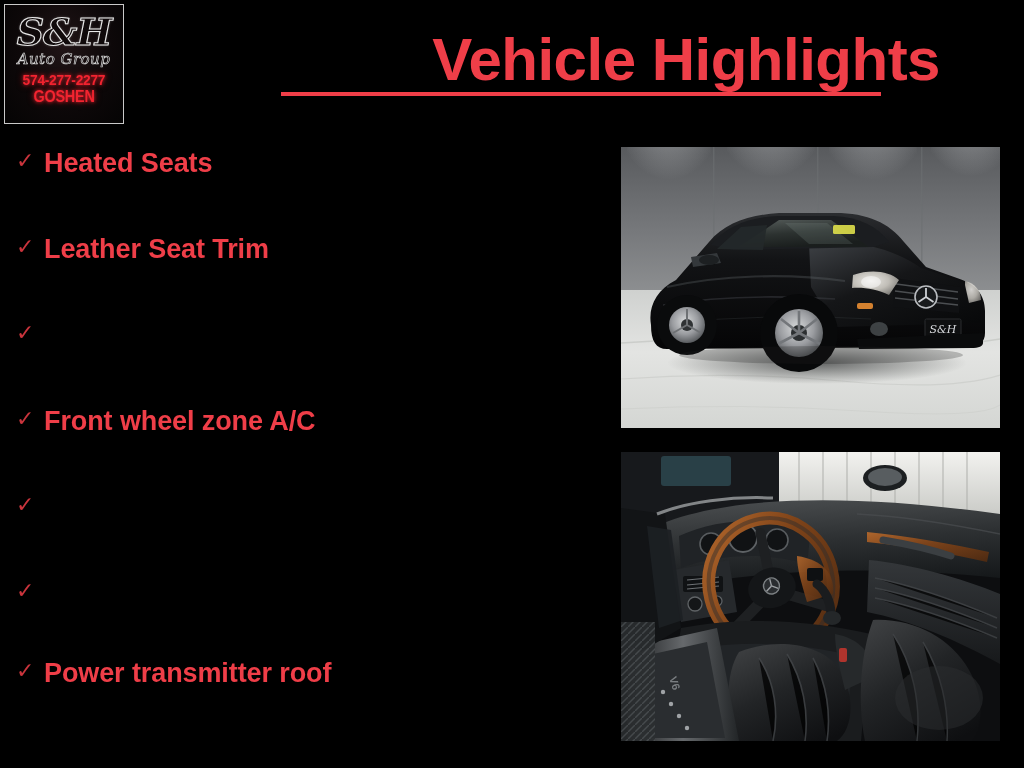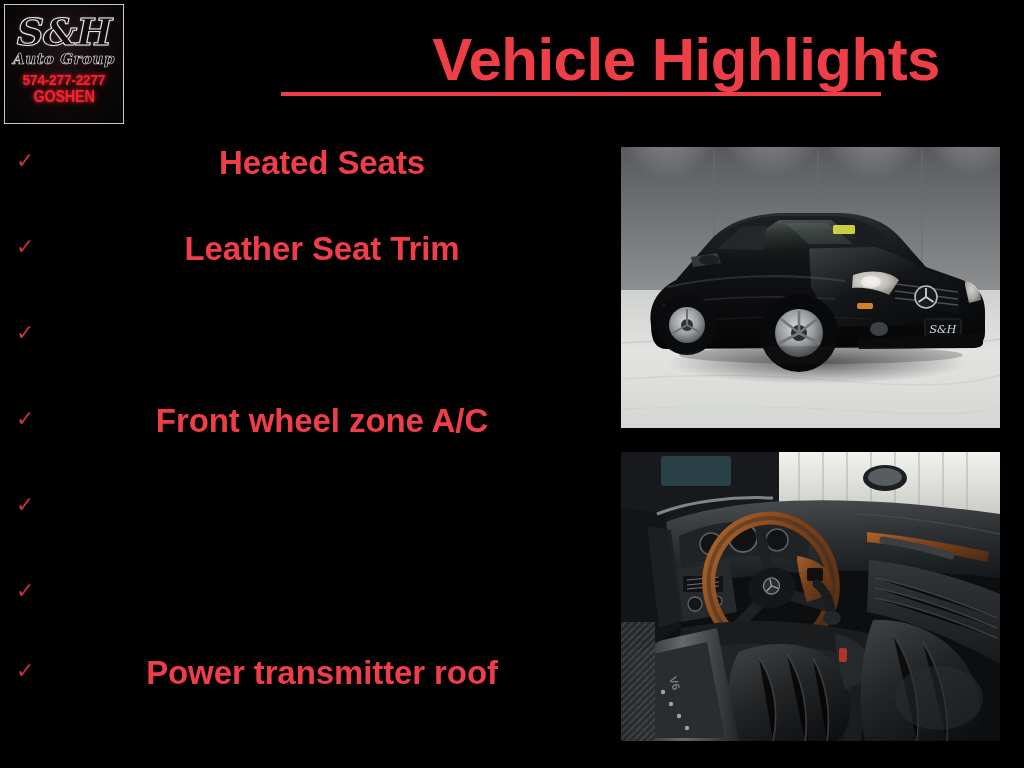--- a/index.html
+++ b/index.html
@@ -46,21 +46,21 @@
     font-size: 38px;
     line-height: 42px;
     color: #100a0b;
     -webkit-text-stroke: 1.1px #e8e8e8;
     text-shadow: 0 0 3px rgba(255,255,255,0.35);
     letter-spacing: -1px;
   }
   .logo-auto-group {
     font-family: "DejaVu Serif", serif;
     font-style: italic;
-    font-weight: bold;
+    font-weight: normal;
     font-size: 15px;
     line-height: 17px;
     margin-top: -2px;
     color: #0d0809;
     -webkit-text-stroke: 0.7px #d8d8d8;
     letter-spacing: 0.5px;
   }
   .logo-phone {
     font-family: "Liberation Sans Narrow", "Liberation Sans", sans-serif;
     font-weight: bold;
@@ -126,27 +126,26 @@
     width: 34px;
     font-size: 22px;
     line-height: 30px;
     color: #c9343c;
     text-align: left;
     padding-left: 6px;
     font-family: "DejaVu Sans", sans-serif;
   }
   .highlight-label {
     flex: 1 1 auto;
-    font-size: 33px;
+    font-size: 27px;
     font-weight: bold;
     line-height: 34px;
     color: #ef3e48;
     padding-top: 0px;
     letter-spacing: -0.1px;
-    text-align: center;
   }
 
   
   .photo-frame {
     position: absolute;
     overflow: hidden;
     background: #000;
   }
   #exterior-photo {
     left: 621px;

